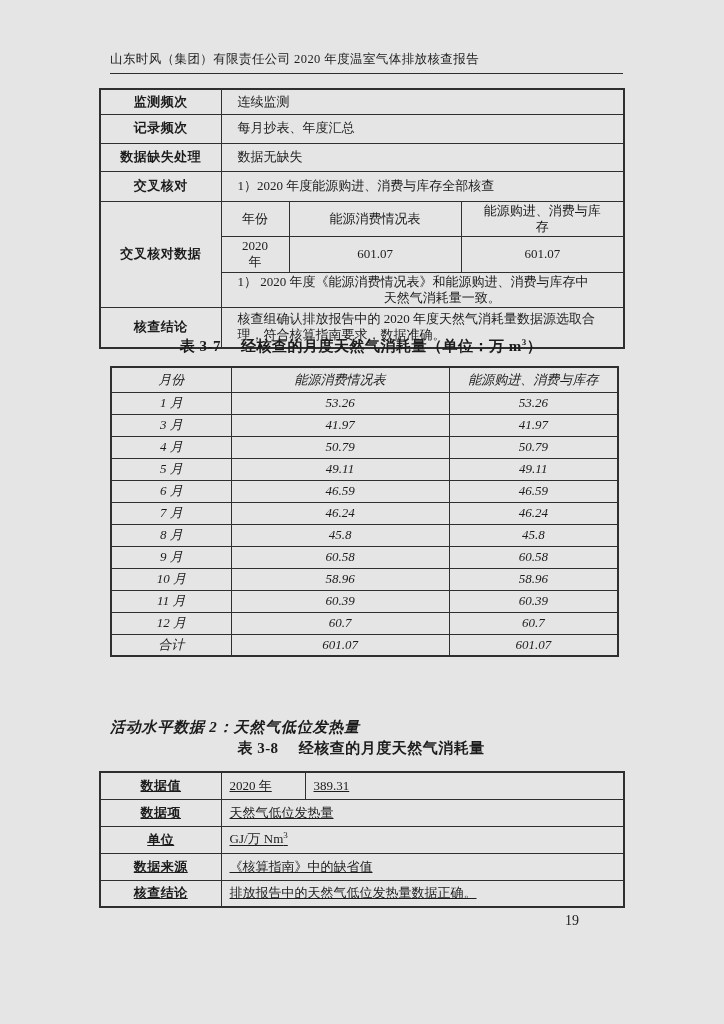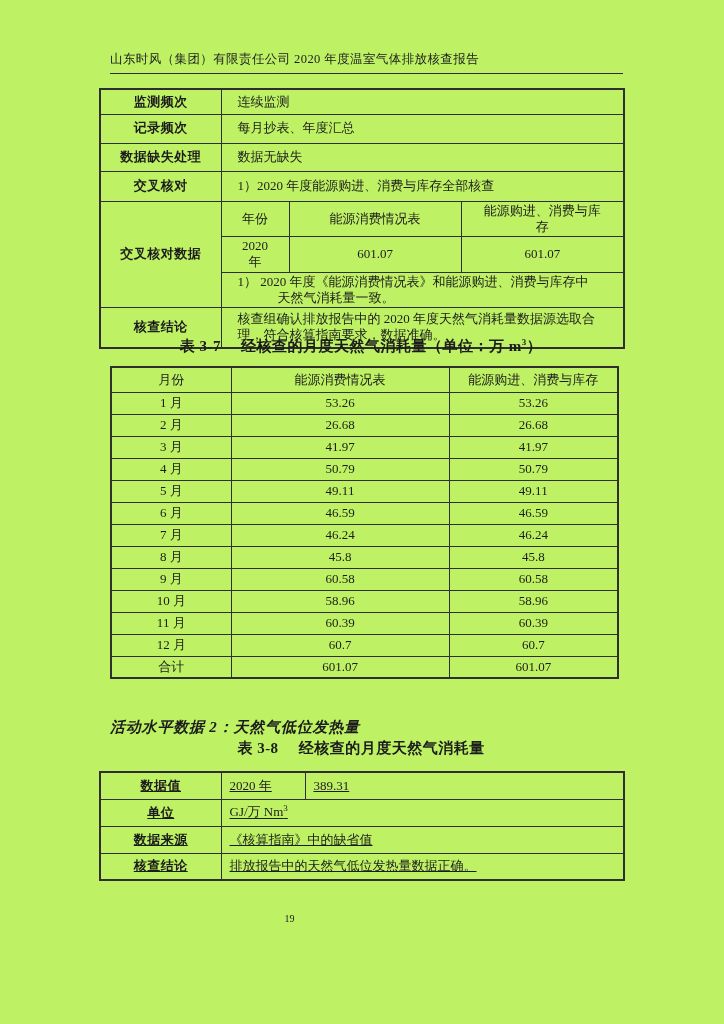--- a/index.html
+++ b/index.html
@@ -1,60 +1,60 @@
 <!DOCTYPE html>
 <html><head>
 <meta charset="utf-8">
 <style>
   * { box-sizing: border-box; }
   html, body { margin: 0; padding: 0; background: #ffffff; }
   .page {
-    position: relative; width: 724px; height: 1024px; background: #bef264;
+    position: relative; width: 724px; height: 1024px; background: #e5e5e5;
     font-family: "Liberation Serif", "DejaVu Serif", serif; color: #1c1c1c;
     overflow: hidden;
   }
   .doc-header {
     position: absolute; left: 110px; top: 51px; width: 513px;
     font-size: 12.5px; letter-spacing: 0.4px; white-space: nowrap;
     border-bottom: 1.5px solid #2e2e2e; padding-bottom: 5px;
   }
   table { border-collapse: collapse; table-layout: fixed; }
   td { vertical-align: middle; overflow: hidden; }
 
   .tblA { position: absolute; left: 99px; top: 88px; width: 524px; border: 2px solid #2f2f2f; }
   .tblA td { border: 1px solid #2f2f2f; font-size: 13px; padding: 1px 16px; line-height: 1.25; }
   .lbl { font-weight: bold; text-align: center; letter-spacing: 0.5px; padding: 1px 3px !important; }
   .ctr { text-align: center; }
   .h25 { height: 25px; } .h29 { height: 29px; } .h28 { height: 28px; } .h30 { height: 30px; }
   .h27 { height: 27px; } .h21 { height: 21px; } .h32 { height: 32px; } .h40 { height: 40px; }
   .note-cell { line-height: 1.2; padding: 2px 8px; }
-  .note-ind { padding-left: 40px; }
+  .note-ind { padding-left: 40px; text-align: center; }
 
   .tbl-title {
     position: absolute; left: 99px; width: 524px; text-align: center;
     font-weight: bold; font-size: 15px; letter-spacing: 0.5px;
   }
   .title-gap { margin-left: 20px; }
   sup { font-size: 9px; }
 
-  .tblB { position: absolute; left: 110px; top: 366px; width: 507px; border: 2px solid #2f2f2f; }
+  .tblB { position: absolute; left: 110px; top: 366px; width: 507px; border: 2px solid #2f2f2f; font-style: italic; }
   .tblB td { border: 1px solid #2f2f2f; font-size: 13px; text-align: center; padding: 1px 4px; height: 22px; }
   .tblB tr.hdr td { height: 25px; }
 
   .section-heading {
     position: absolute; left: 110px; top: 718px;
     font-size: 15px; font-weight: bold; letter-spacing: 0.8px; font-style: italic;
   }
 
   .tblC { position: absolute; left: 99px; top: 771px; width: 524px; border: 2px solid #2f2f2f; }
   .tblC td { border: 1px solid #2f2f2f; font-size: 13px; padding: 1px 8px; height: 27px; text-decoration: underline; }
 
   .page-number {
     position: absolute; left: 0; top: 913px; width: 579px;
-    text-align: center; font-size: 10px;
+    text-align: right; font-size: 14px;
   }
 </style>
 </head>
 <body>
 
 <div class="page">
 
   <div class="doc-header">山东时风（集团）有限责任公司 2020 年度温室气体排放核查报告</div>
 
   <table class="tblA">
@@ -120,25 +120,20 @@
       <td>月份</td>
       <td>能源消费情况表</td>
       <td>能源购进、消费与库存</td>
     </tr>
     <tr>
           <td>1 月</td>
           <td>53.26</td>
           <td>53.26</td>
         </tr>
     <tr>
-          <td>2 月</td>
-          <td>26.68</td>
-          <td>26.68</td>
-        </tr>
-    <tr>
           <td>3 月</td>
           <td>41.97</td>
           <td>41.97</td>
         </tr>
     <tr>
           <td>4 月</td>
           <td>50.79</td>
           <td>50.79</td>
         </tr>
     <tr>
@@ -201,20 +196,24 @@
         <col style="width:84px">
         <col style="width:319px">
       </colgroup>
     <tbody>
         <tr>
       <td class="lbl">数据值</td>
       <td>2020 年</td>
       <td>389.31</td>
     </tr>
     <tr>
+      <td class="lbl">数据项</td>
+      <td colspan="2">天然气低位发热量</td>
+    </tr>
+    <tr>
       <td class="lbl">单位</td>
       <td colspan="2"><span>GJ/万 Nm</span><sup>3</sup></td>
     </tr>
     <tr>
       <td class="lbl">数据来源</td>
       <td colspan="2">《核算指南》中的缺省值</td>
     </tr>
     <tr>
       <td class="lbl">核查结论</td>
       <td colspan="2">排放报告中的天然气低位发热量数据正确。</td>

